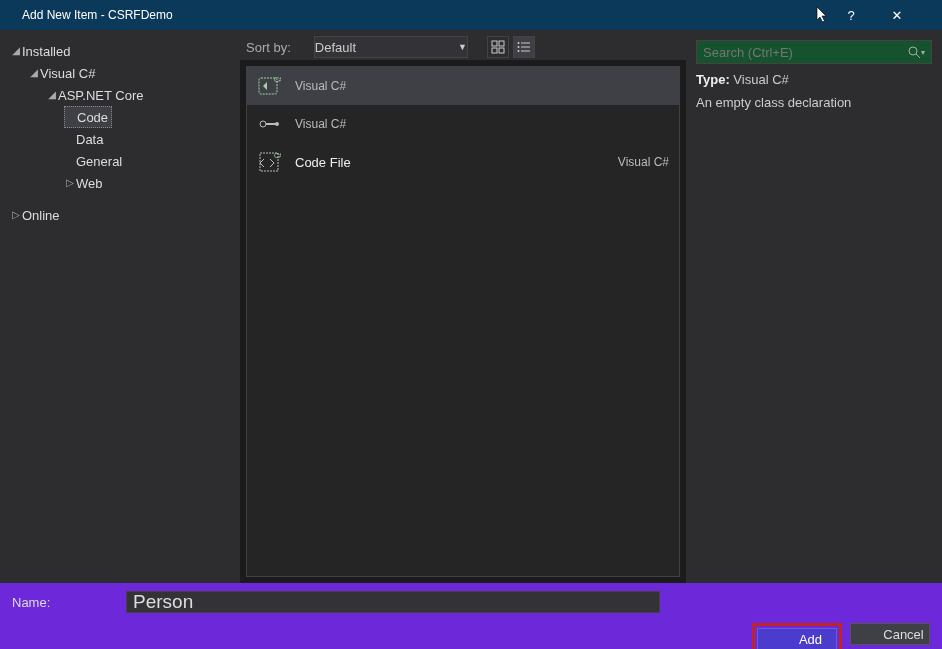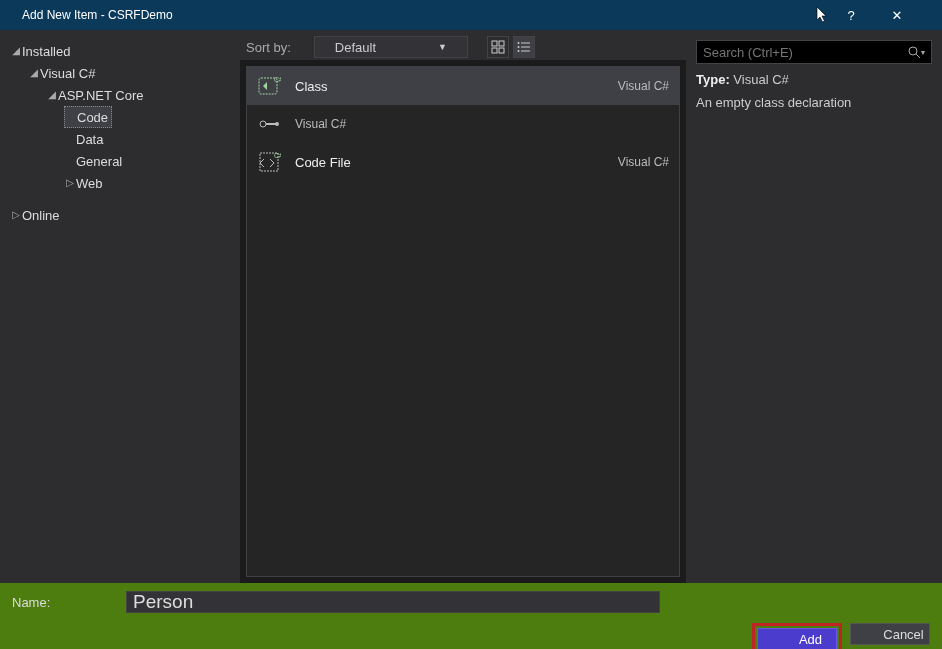--- a/index.html
+++ b/index.html
@@ -8,34 +8,34 @@
   .titlebar .title { flex: 1; font-size: 12px; }
   .titlebar .tbtn { width: 46px; height: 30px; display: flex; align-items: center; justify-content: center; font-size: 13px; cursor: pointer; }
   .main { display: flex; height: 553px; }
   .sidebar { width: 240px; background: #2d2d30; padding: 10px 6px; color: #ddd; }
   .tree-item { display: flex; align-items: center; height: 22px; padding: 0 4px; cursor: pointer; white-space: nowrap; }
   .tree-item.sel { background: #3f3f46; border: 1px dotted #888; padding: 0 3px; }
   .arrow { width: 12px; display: inline-block; text-align: center; font-size: 10px; color: #aaa; transform: translateY(-1px); }
   .center { flex: 1; background: #1b1b1c; display: flex; flex-direction: column; }
   .toolbar { height: 30px; display: flex; align-items: center; gap: 19px; padding: 4px 6px 0 6px; background: #2d2d30; }
   .sortlbl { color: #aaa; margin-right: 4px; }
-  .sortdd { flex: 0 0 154px; height: 22px; background: #333337; border: 1px solid #434346; display: flex; align-items: center; padding: 0 20px; justify-content: space-between; color: #ccc; cursor: pointer; }
+  .sortdd { flex: 0 0 154px; height: 22px; background: #333337; border: 1px solid #434346; display: flex; align-items: center; padding: 0 0; justify-content: space-between; color: #ccc; cursor: pointer; }
   .viewbtns { display: flex; gap: 4px; }
   .viewbtn { width: 22px; height: 22px; border: 1px solid #434346; display: flex; align-items: center; justify-content: center; cursor: pointer; }
   .viewbtn.active { background: #3f3f46; }
   .templates { flex: 1; background: #252526; margin: 6px; border: 1px solid #3f3f46; overflow: auto; }
   .trow { height: 38px; display: flex; align-items: center; padding: 0 10px; gap: 14px; cursor: pointer; }
   .trow.sel { background: #3f3f46; }
   .ticon { width: 24px; height: 24px; display: flex; align-items: center; justify-content: center; }
   .tname { flex: 1; color: #eee; }
   .tlang { color: #bbb; font-size: 12px; }
   .details { width: 256px; background: #2d2d30; padding: 10px 10px; display: flex; flex-direction: column; gap: 8px; }
-  .search { height: 24px; background: #000000; border: 1px solid #434346; display: flex; align-items: center; padding: 0 6px; color: #888; }
+  .search { height: 24px; background: #14532d; border: 1px solid #434346; display: flex; align-items: center; padding: 0 6px; color: #888; }
   .search input { flex: 1; background: transparent; border: none; outline: none; color: #ddd; font-size: 13px; }
-  .footer { height: 66px; background: #4d7c0f; padding: 8px 12px 10px 12px; }
+  .footer { height: 66px; background: #6d28d9; padding: 8px 12px 10px 12px; }
   .namebar { display: flex; align-items: center; gap: 14px; }
   .namebar label { width: 100px; color: #ddd; }
   .namebar input { width: 534px; height: 22px; background: #333337; border: 1px solid #434346; color: #ddd; padding: 0 6px; outline: none; font-size: 19px; }
   .btnrow { display: flex; justify-content: flex-end; gap: 8px; margin-top: 10px; }
   .btn { width: 80px; height: 22px; display: flex; align-items: center; justify-content: center; border: 1px solid #555; background: #3f3f46; color: #ddd; cursor: pointer; font-size: 13px; padding-left: 27px; }
   .btn.primary { background: #4c3cce; color: #fff; border-color: #6a5ae0; }
   .btnwrap.highlight { border: 3px solid #c02424; padding: 2px; }
   .kv .k { font-weight: bold; color: #eee; }
   svg { display: block; }
 </style>
@@ -118,21 +118,20 @@
     </div>
     <div class="templates">
       <div class="trow sel">
         <span class="ticon">
           <svg width="24" height="24" viewBox="0 0 24 24">
               <rect x="2" y="4" width="18" height="16" rx="2" fill="none" stroke="#9fd6a0" stroke-dasharray="2 1"></rect>
               <text x="17" y="8" font-size="7" fill="#9fd6a0">C#</text>
               <path d="M6 12 L10 8 L10 16 Z" fill="#9fd6a0"></path>
             </svg>
         </span>
-        <span class="tname">Class</span>
         <span class="tlang">Visual C#</span>
       </div>
       <div class="trow">
         <span class="ticon">
           <svg width="24" height="24" viewBox="0 0 24 24">
               <circle cx="6" cy="12" r="3" fill="none" stroke="#bbb"></circle>
               <line x1="9" y1="12" x2="20" y2="12" stroke="#bbb" stroke-width="2"></line>
               <circle cx="20" cy="12" r="2" fill="#bbb"></circle>
             </svg>
         </span>

